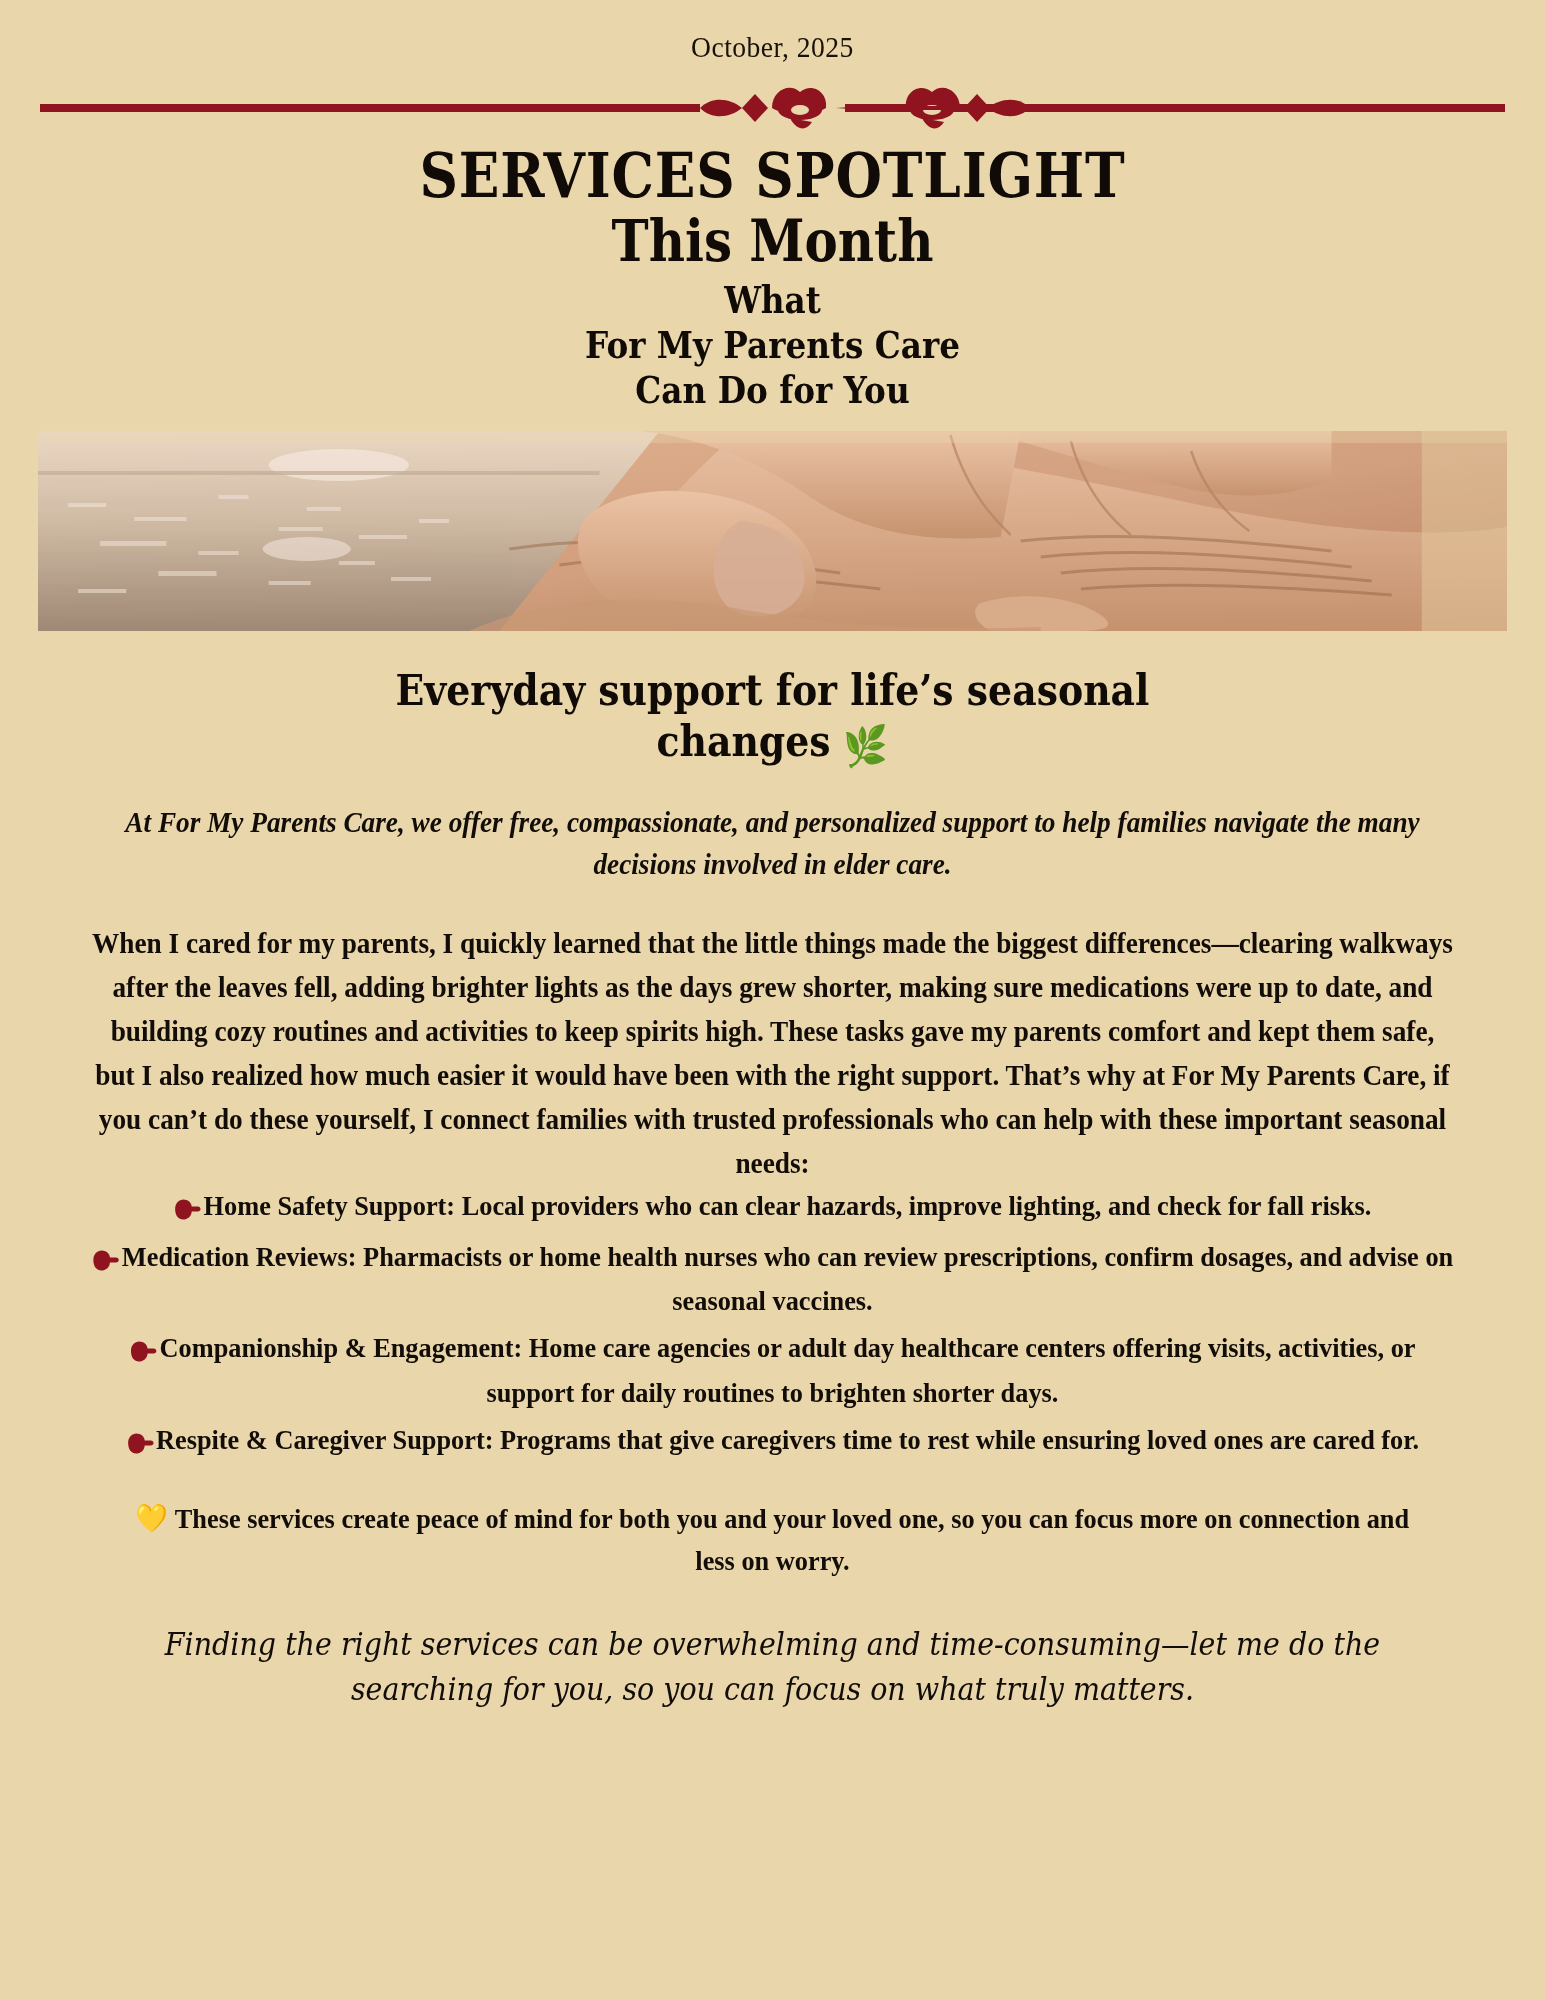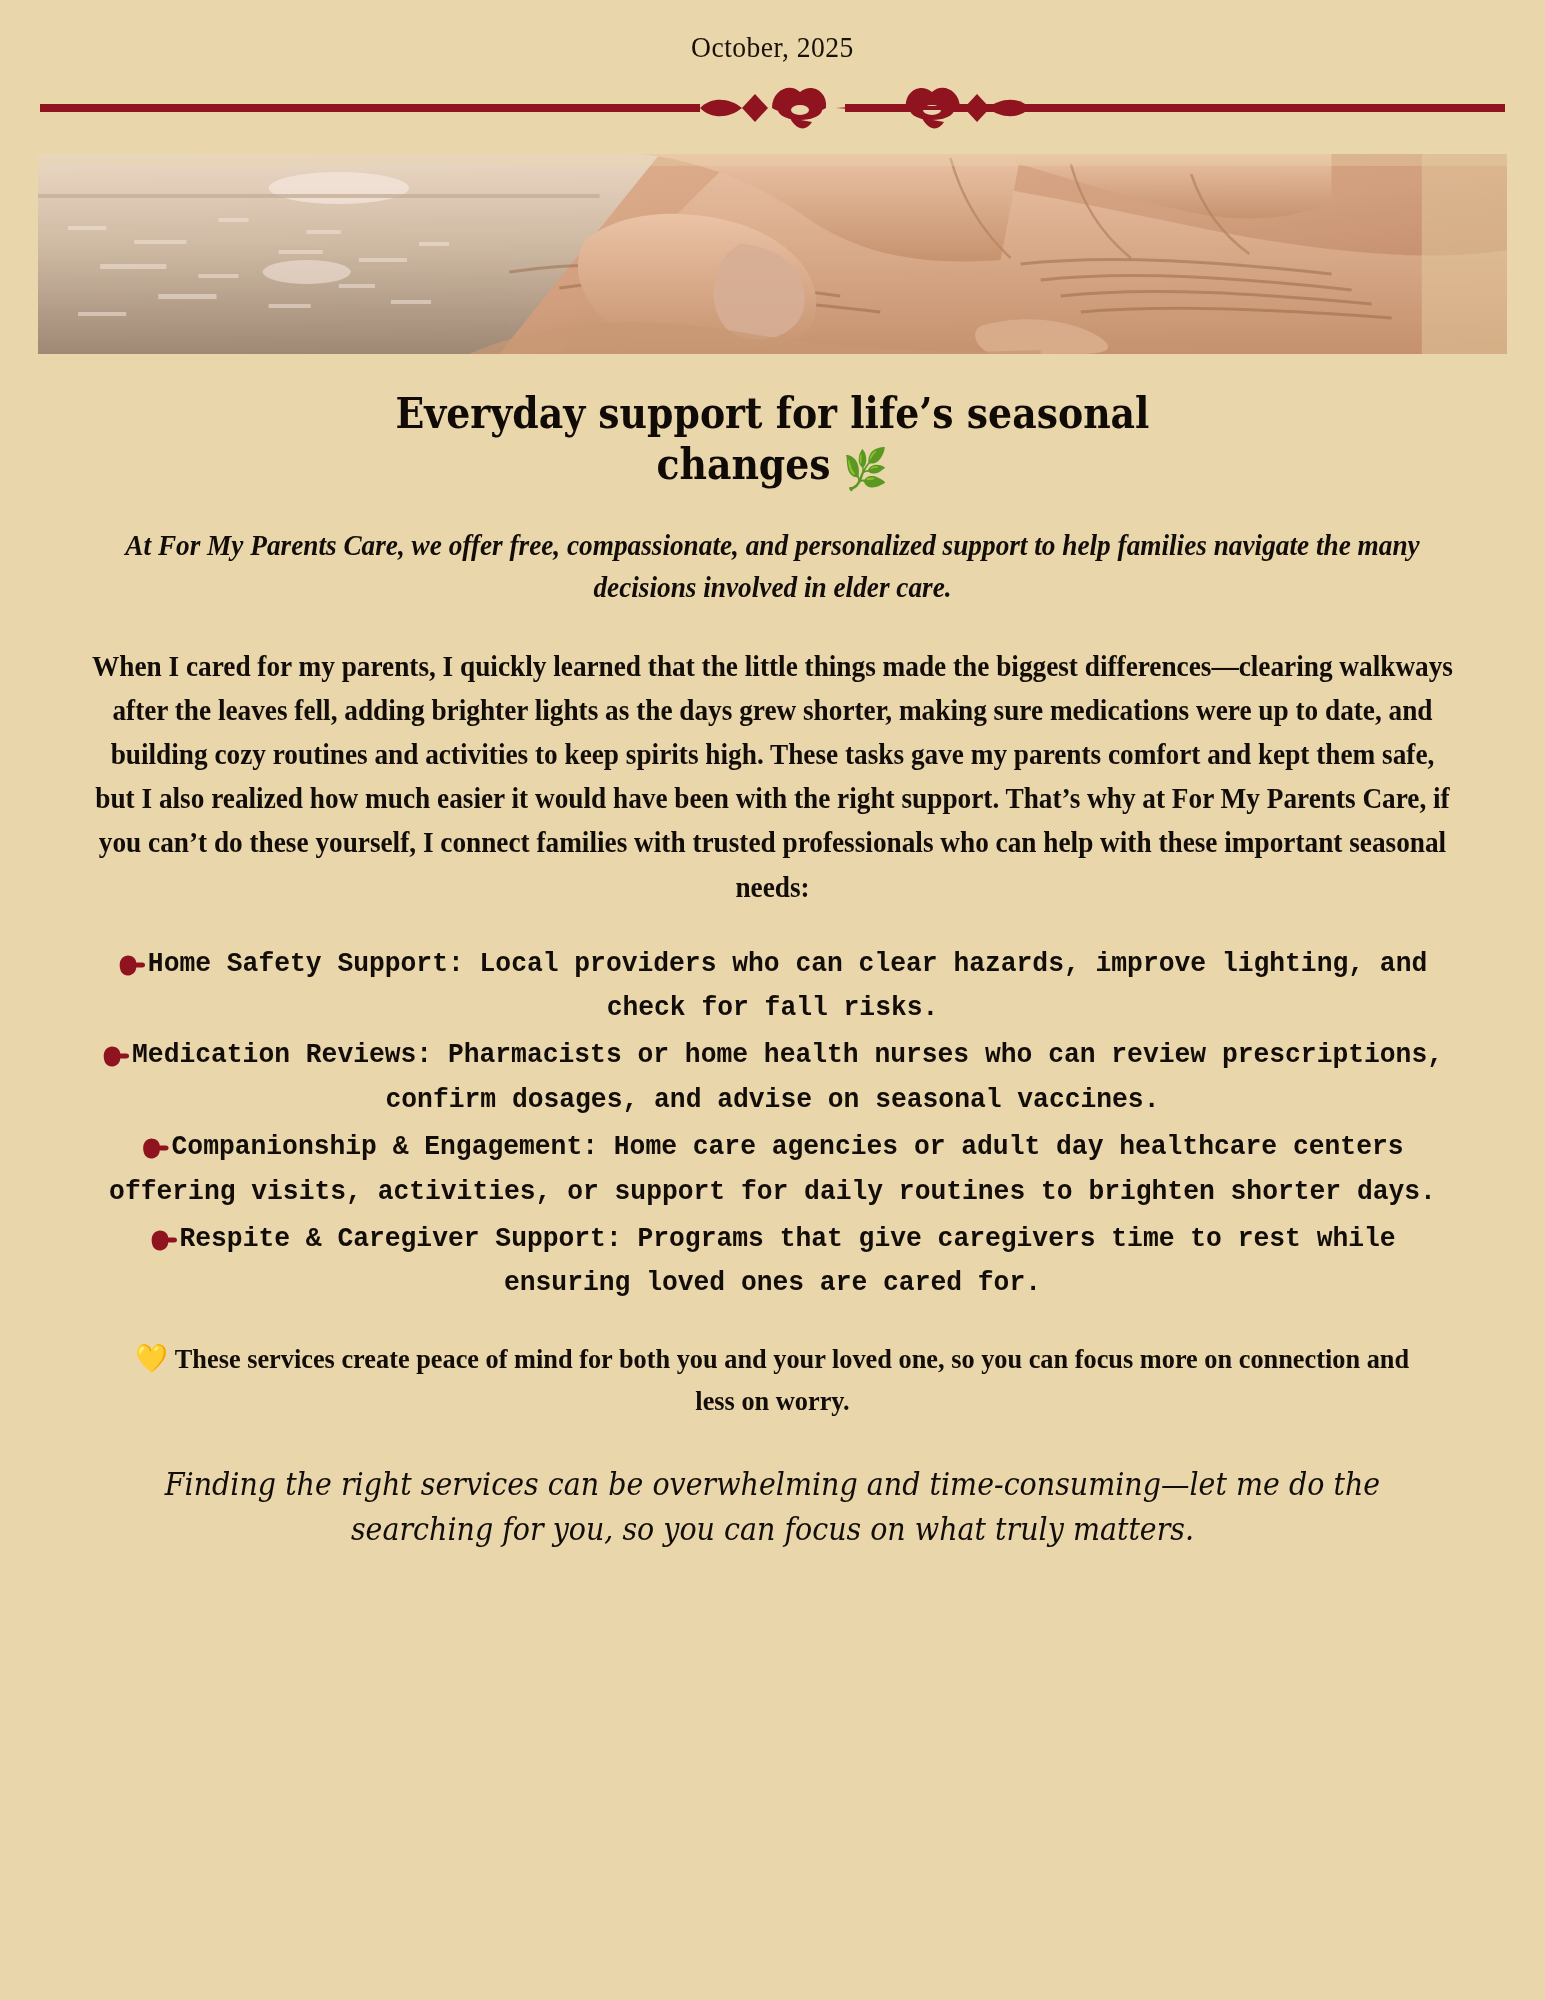--- a/index.html
+++ b/index.html
@@ -118,21 +118,21 @@
     text-align: center;
     font-weight: 700;
     font-size: 29px;
     line-height: 1.52;
     margin-top: 36px;
     padding: 0 48px;
     transform: scaleX(.94);
     color: #120d09;
   }
 
-  .bullet-list { margin-top: 34px; padding: 0 43px; font-family: Liberation Mono, monospace; }
+  .bullet-list { padding: 0 43px; }
 
   .bullet-item {
     text-align: center;
     font-weight: 700;
     font-size: 28px;
     line-height: 1.48;
     margin-bottom: 6px;
     transform: scaleX(.94);
     color: #120d09;
   }
@@ -201,20 +201,27 @@
       <ellipse cx="932" cy="30" rx="9" ry="5" fill="#e9d6ab"></ellipse>
       <path d="M922 38 C 928 50, 938 52, 944 42 Z" fill="#8f1420"></path>
 
       <path d="M964 28 L977 14 L990 28 L977 42 Z" fill="#8f1420"></path>
 
       <path d="M1030 28 C 1018 16, 1000 18, 988 28 C 1000 38, 1018 40, 1030 28 Z" fill="#8f1420"></path>
       <path d="M845 26 L1010 26 L1010 30 L845 30 Z" fill="#8f1420"></path>
     </svg>
   </div>
 
+  <div class="headline-block">
+    <div class="title-main">SERVICES SPOTLIGHT</div>
+    <div class="title-sub">This Month</div>
+    <div class="title-what">What</div>
+    <div class="title-line">For My Parents Care</div>
+    <div class="title-line">Can Do for You</div>
+  </div>
 
   <div class="banner">
     <svg viewBox="0 0 1465 200" preserveAspectRatio="none" xmlns="http://www.w3.org/2000/svg">
       <defs>
         <linearGradient id="skyg" x1="0" y1="0" x2="0" y2="1">
           <stop offset="0%" stop-color="#f3ece0"></stop>
           <stop offset="45%" stop-color="#cfc6b6"></stop>
           <stop offset="100%" stop-color="#8e8478"></stop>
         </linearGradient>
         <linearGradient id="skin1" x1="0" y1="0" x2="1" y2="1">

